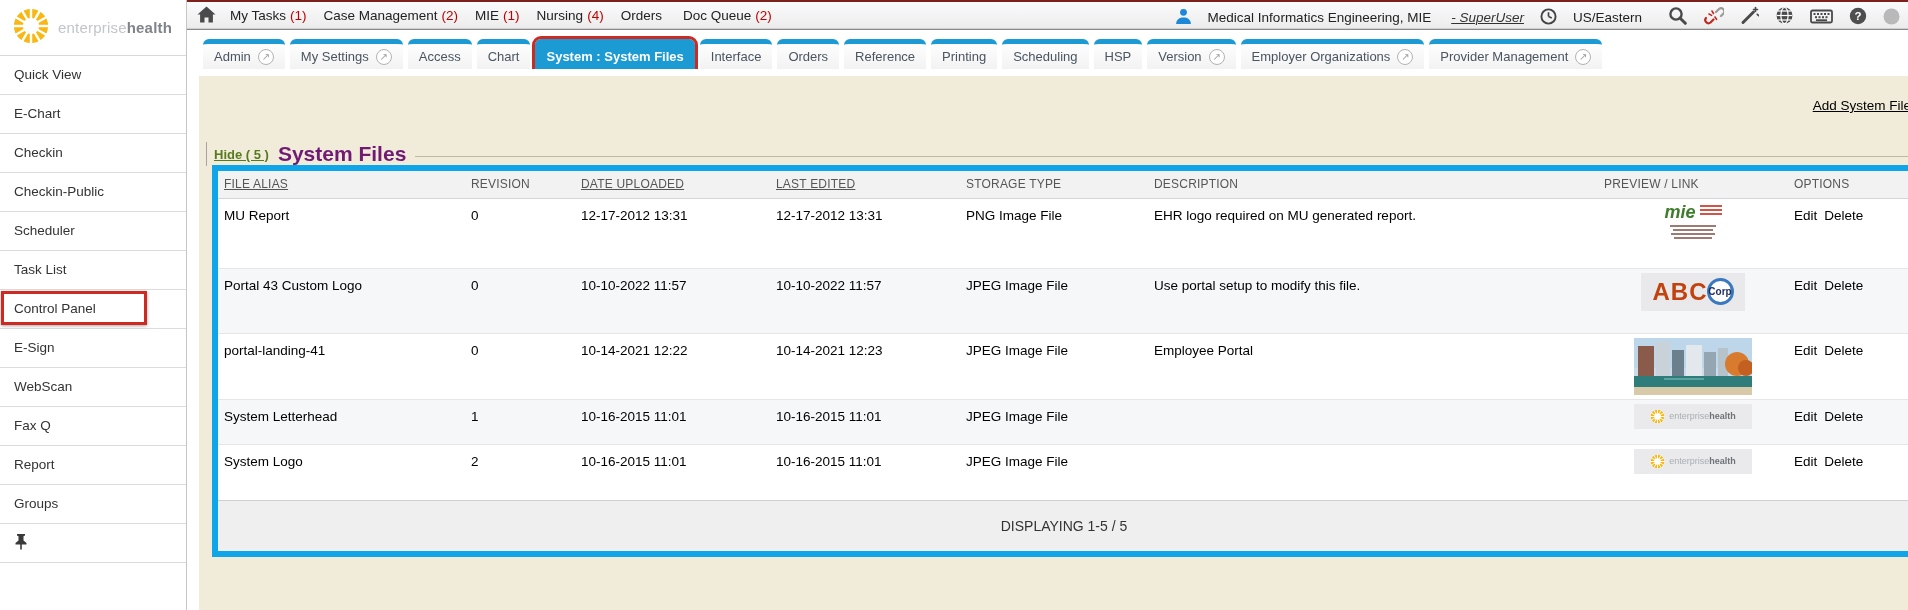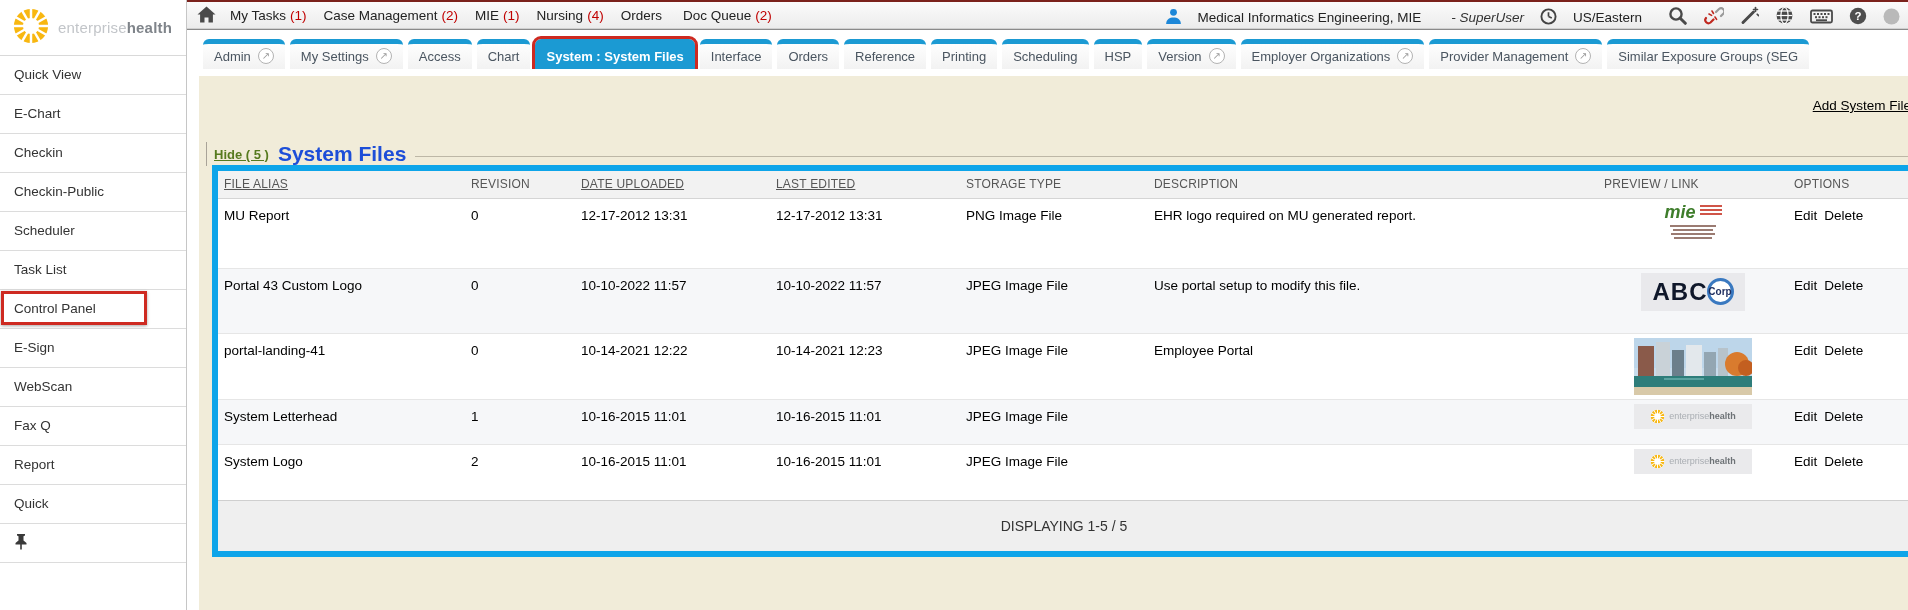--- a/index.html
+++ b/index.html
@@ -16,35 +16,35 @@
   .red-frame { position:absolute; left:1px; top:1px; width:146px; height:34px; border:3px solid #ce2a21; pointer-events:none; box-shadow:0 1px 3px rgba(0,0,0,.35); }
 
   
   .app { position:absolute; left:187px; top:0; width:1721px; height:610px; }
 
   
   .topbar { height:29px; border-top:2px solid #7b221c; background:linear-gradient(#fbfbfb,#ececec); border-bottom:1px solid #d0d0d0; display:flex; align-items:center; padding:0 8px 0 10px; font-size:13.5px; color:#222; }
   .nav-item { display:flex; gap:4px; margin-right:17px; cursor:pointer; white-space:nowrap; }
   .nav-count { color:#c00000; }
   .top-right { margin-left:auto; display:flex; align-items:flex-end; gap:16px; white-space:nowrap; }
-  .role { font-style:italic; color:#333; margin-left:14px; }
+  .role { font-style:italic; color:#333; margin-left:4px;text-decoration:underline; }
   .tb-icon { display:inline-flex; align-items:center; cursor:pointer; }
 
   
-  .tabbar { height:40px; background:#fff; border-top:1px solid #8a8a8a; display:flex; align-items:center; padding:8px 0 0 16px; overflow:hidden; white-space:nowrap; }
+  .tabbar { height:40px; background:#fff; border-top:1px solid #8a8a8a; display:flex; align-items:flex-end; padding:8px 0 0 16px; overflow:hidden; white-space:nowrap; }
   .tab { flex:0 0 auto; height:30px; margin-right:5px; display:inline-flex; align-items:center; gap:7px; padding:0 11px; background:linear-gradient(#fefefe,#f2f2f2); border-top:5px solid #1b9ad3; border-radius:6px 6px 0 0; font-size:13px; color:#4a5560; cursor:pointer; }
   .tab.active { background:#1b9ad3; color:#fff; font-weight:bold; outline:3px solid #ce2a21; }
   .ext { width:16px; height:16px; border:1px solid #b3b3b3; border-radius:50%; display:inline-flex; align-items:center; justify-content:center; font-size:10px; color:#9a9a9a; background:#fff; line-height:1; }
 
   
   .content { position:absolute; top:76px; left:12px; width:1721px; height:534px; background:#f1ecd9; }
   .add-link { position:absolute; top:22px; right:9px; font-size:13.5px; color:#000; text-decoration:underline; cursor:pointer; }
   .head-row { position:absolute; top:66px; left:7px; right:12px; display:flex; align-items:center; gap:9px; border-left:1px solid #a9a398; padding-left:7px; }
   .hide-link { color:#567a1e; font-weight:bold; font-size:13px; text-decoration:underline; cursor:pointer; white-space:nowrap; }
-  .page-title { color:#1d4ed8; font-weight:bold; font-size:21px; white-space:nowrap; }
+  .page-title { color:#701a75; font-weight:bold; font-size:21px; white-space:nowrap; }
   .head-rule { flex:1; height:1px; background:#bdb7a6; margin-top:5px; }
 
   
   .files-table { position:absolute; top:89px; left:13px; width:1698px; border-collapse:collapse; table-layout:fixed; background:#fff; border:6px solid #0ea5e9; font-size:13.5px; color:#000; }
   .files-table th { background:#f2f2f2; color:#565656; font-size:12px; font-weight:normal; text-align:left; height:30px; padding:0 6px; border-bottom:1px solid #d5d5d5; letter-spacing:.2px; }
   .files-table th .u { text-decoration:underline; cursor:pointer; }
   .files-table td { vertical-align:top; padding:9px 6px 0 6px; border-bottom:1px solid #e6e6e6; }
   tr.alt td { background:#f6f7f9; }
   tr.r1 td { height:70px; } tr.r2 td { height:65px; } tr.r3 td { height:66px; }
   tr.r4 td { height:45px; } tr.r5 td { height:56px; border-bottom:none; }
@@ -55,21 +55,21 @@
   
   .mie-prev { display:inline-block; width:92px; cursor:pointer; }
   .mie-top { display:flex; justify-content:center; align-items:flex-start; gap:4px; }
   .mie-word { font-size:18px; font-weight:bold; font-style:italic; color:#3e7d2b; line-height:1; position:relative; }
   .mie-dot { position:absolute; top:-3px; right:-2px; width:4px; height:4px; border-radius:50%; background:#d2422f; }
   .mie-bars { display:flex; flex-direction:column; gap:2px; padding-top:2px; }
   .mie-bars i { display:block; width:22px; height:2px; background:#d05548; }
   .mie-addr { display:flex; flex-direction:column; align-items:center; gap:2px; margin-top:4px; }
   .mie-addr i { display:block; height:2px; background:#9b7b72; }
   .abc-prev { display:inline-flex; align-items:center; justify-content:center; width:104px; height:38px; background:#e9e9ec; cursor:pointer; }
-  .abc-text { font-size:24px; font-weight:bold; color:#0f172a; letter-spacing:1px; }
+  .abc-text { font-size:24px; font-weight:bold; color:#c2410c; letter-spacing:1px; }
   .abc-circle { width:27px; height:27px; border:3px solid #3a79c0; border-radius:50%; background:#fff; display:inline-flex; align-items:center; justify-content:center; font-size:10px; font-weight:bold; color:#1c2c5e; margin-left:-1px; }
   .photo-prev { display:inline-block; width:118px; height:57px; cursor:pointer; }
   .eh-prev { display:inline-flex; align-items:center; justify-content:center; gap:4px; width:118px; height:25px; background:#eaeaec; cursor:pointer; }
   .eh-text { font-size:9px; color:#a9adb2; }
   .eh-text b { color:#6d7276; }
 </style>
 </head>
 <body>
 
 <svg width="0" height="0" style="position:absolute">
@@ -109,21 +109,21 @@
   <div class="side-item">Scheduler</div>
   <div class="side-item">Task List</div>
   <div class="side-item">
     <span>Control Panel</span>
     <div class="red-frame"></div>
   </div>
   <div class="side-item">E-Sign</div>
   <div class="side-item">WebScan</div>
   <div class="side-item">Fax Q</div>
   <div class="side-item">Report</div>
-  <div class="side-item">Quick</div>
+  <div class="side-item">Groups</div>
   <div class="pin-row">
     <span>
       <svg width="14" height="17" viewBox="0 0 14 17">
           <path d="M3 1 h8 v1.5 l-1.5 .7 v4.3 l3 2.5 v1.5 H1.5 v-1.5 l3-2.5 V3.2 L3 2.5 Z" fill="#3a3a3a"></path>
           <rect x="6.2" y="11" width="1.6" height="5.5" fill="#3a3a3a"></rect>
         </svg>
     </span>
   </div>
 </div>
 
@@ -286,23 +286,20 @@
         <span>Version</span>
         <span class="ext">↗</span>
       </span>
     <span class="tab">
         <span>Employer Organizations</span>
         <span class="ext">↗</span>
       </span>
     <span class="tab">
         <span>Provider Management</span>
         <span class="ext">↗</span>
-      </span>
-    <span class="tab">
-        <span>Similar Exposure Groups (SEG</span>
       </span>
   </div>
 
   <div class="content">
     <a class="add-link">Add System File</a>
 
     <div class="head-row">
       <span class="hide-link">Hide ( 5 )</span>
       <span class="page-title">System Files</span>
       <span class="head-rule"></span>

